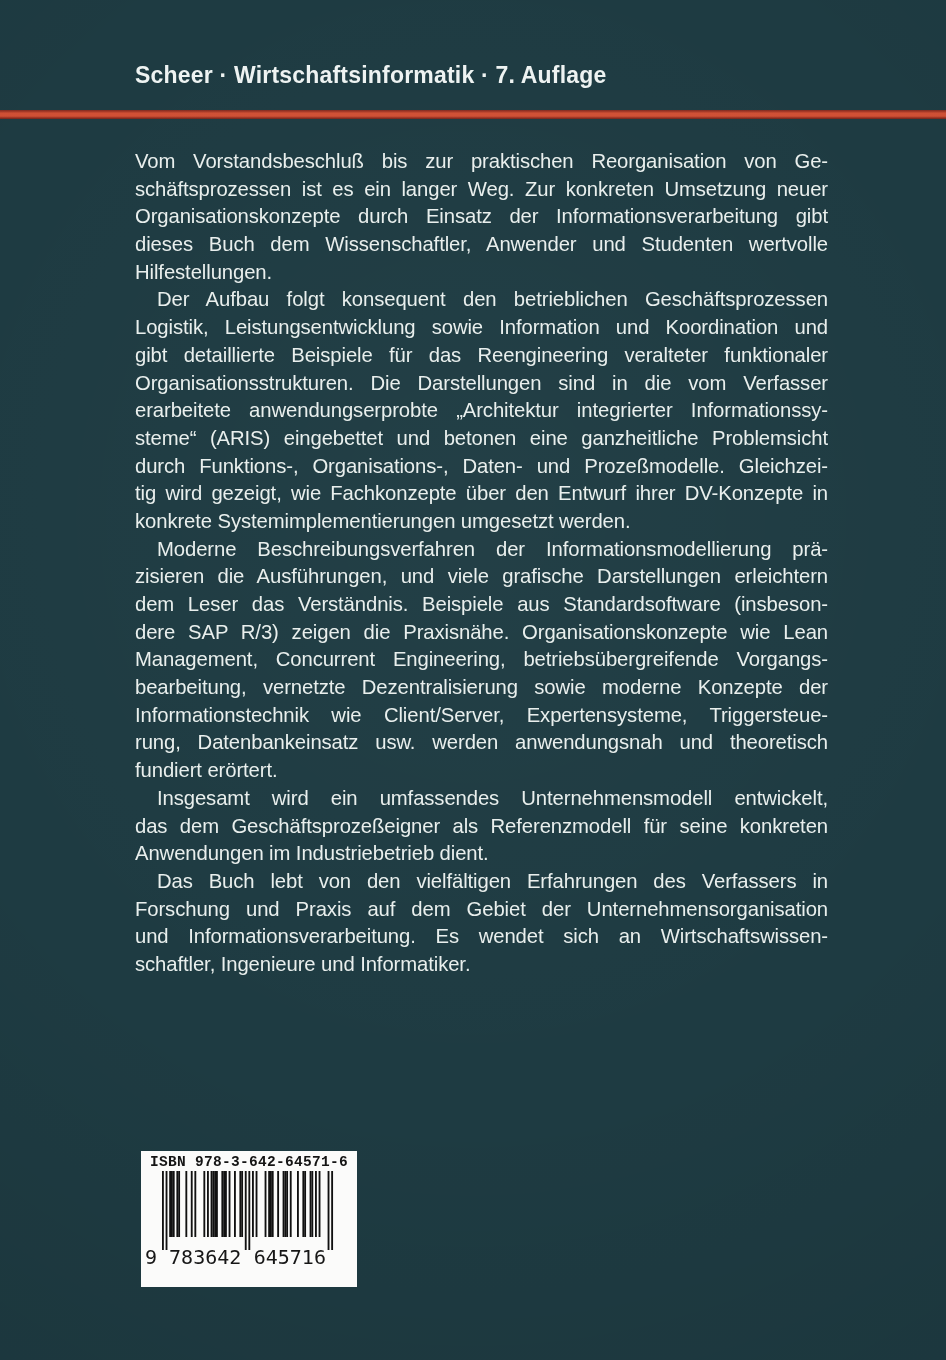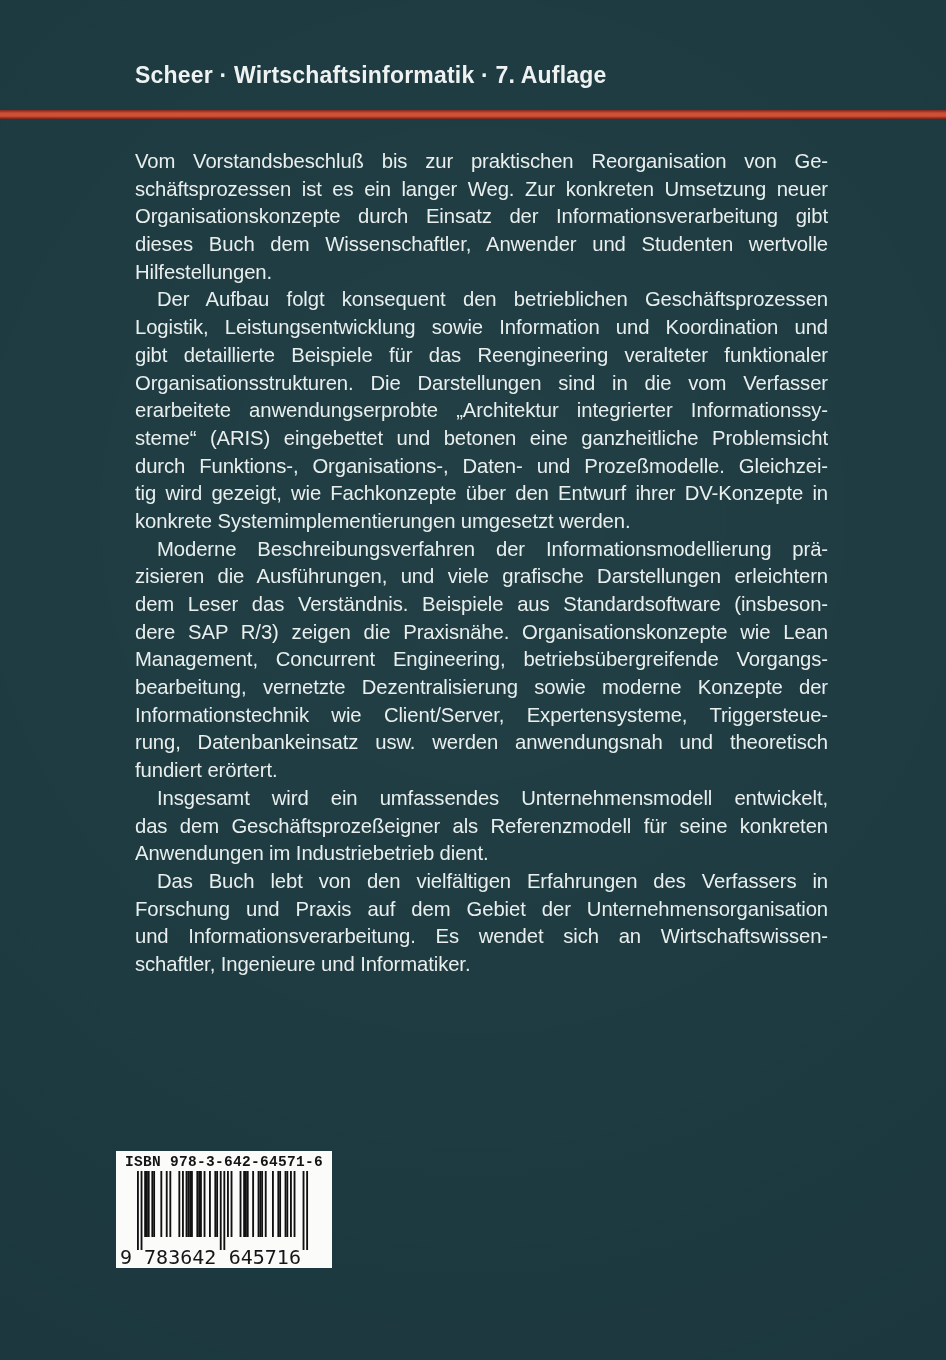--- a/index.html
+++ b/index.html
@@ -62,24 +62,24 @@
   .line {
     display: block;
     text-align: justify;
     text-align-last: justify;
   }
   .line.last { text-align-last: left; }
   .line.indent { text-indent: 22px; }
 
   .barcode-box {
     position: absolute;
-    left: 116px;
+    left: 141px;
     top: 1151px;
     width: 216px;
-    height: 117px;
+    height: 136px;
     background: #fbfbfa;
     z-index: 6;
   }
   .isbn-label {
     margin-top: 3px;
     text-align: center;
     font-family: "Liberation Mono", monospace;
     font-weight: 700;
     font-size: 14.5px;
     letter-spacing: 0.3px;

